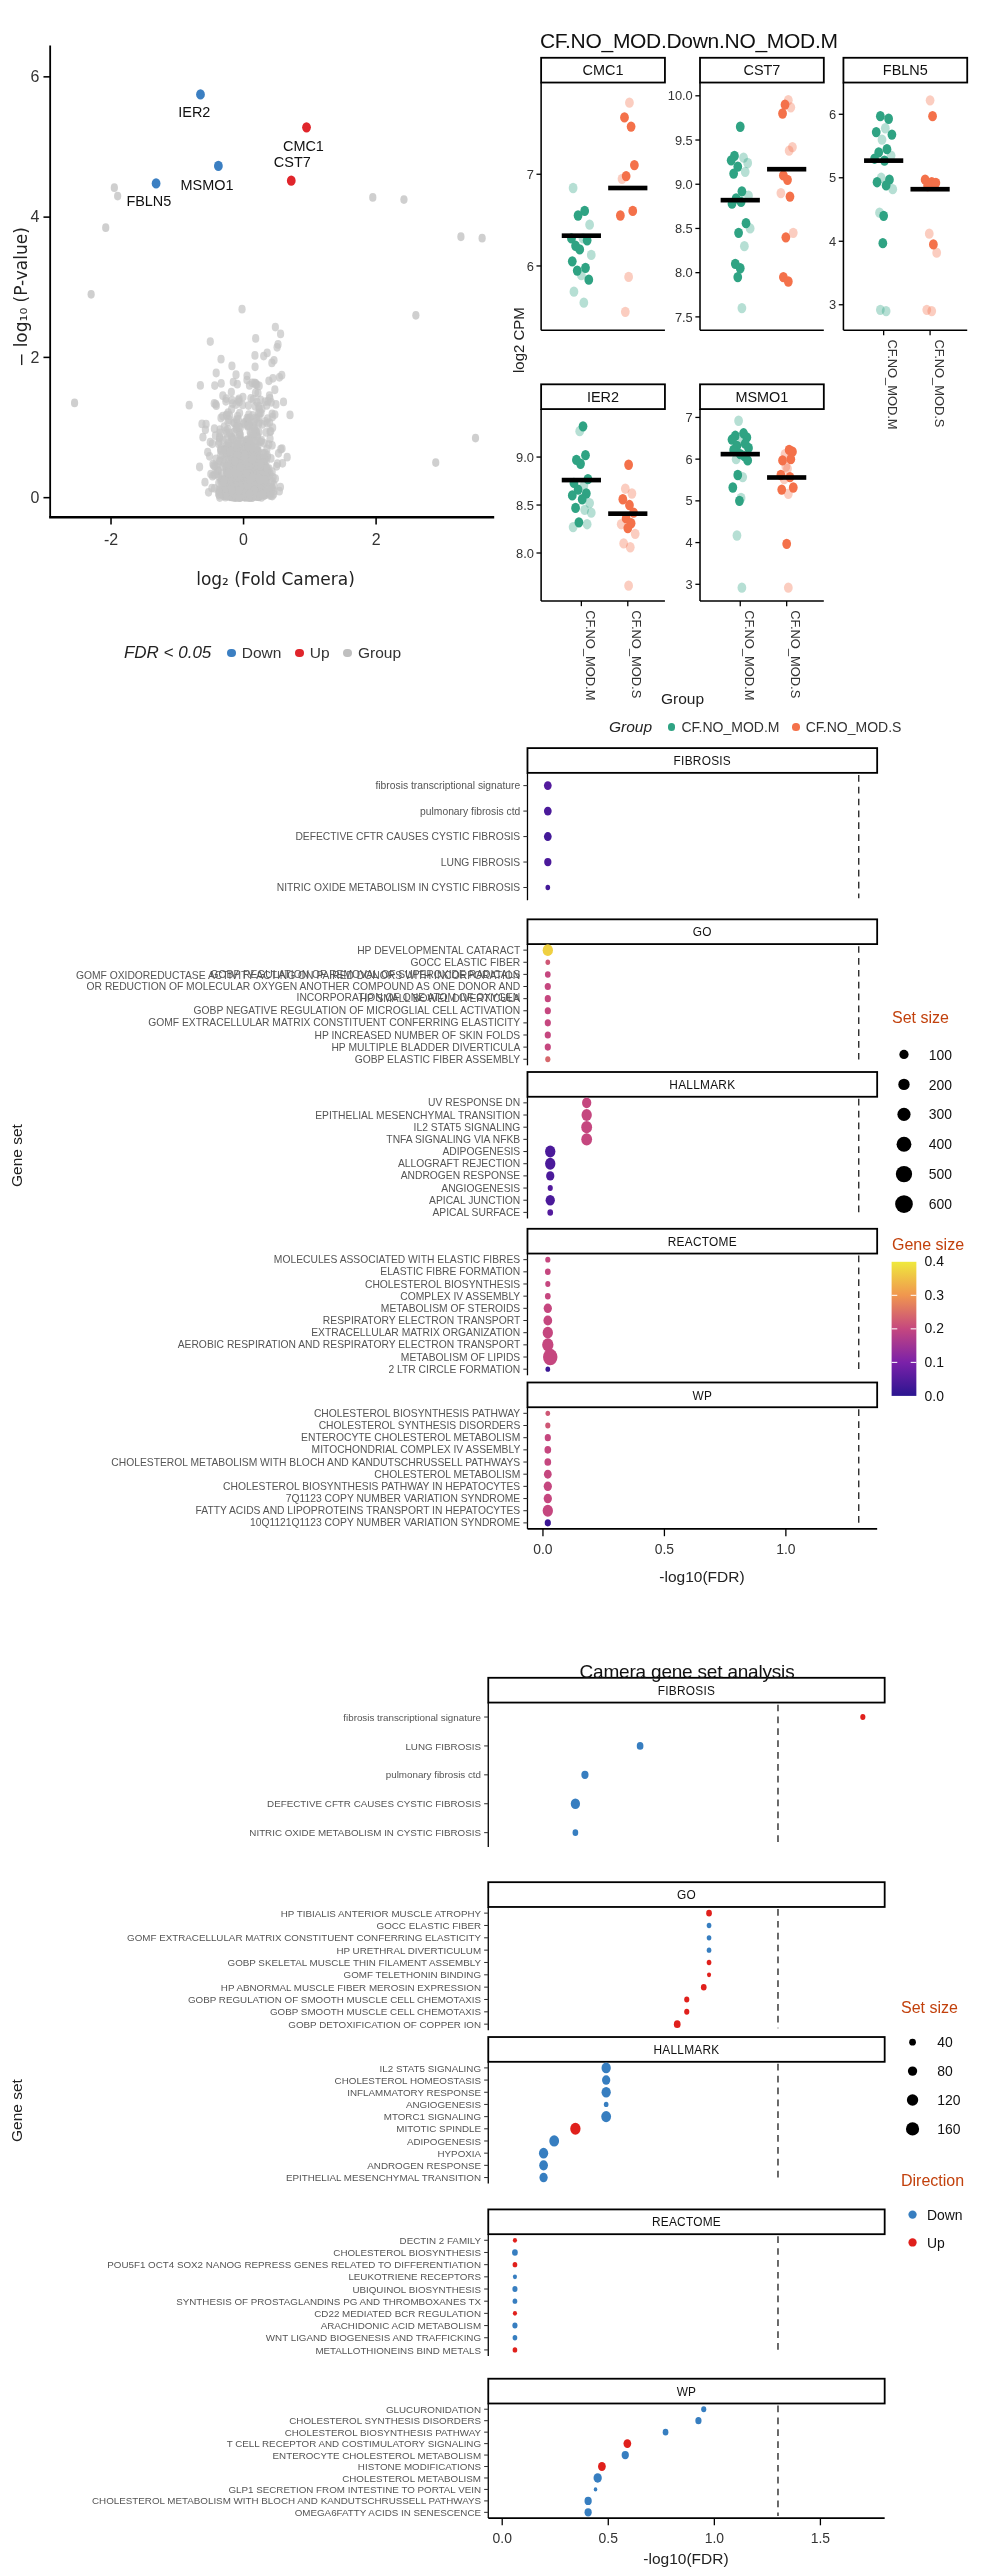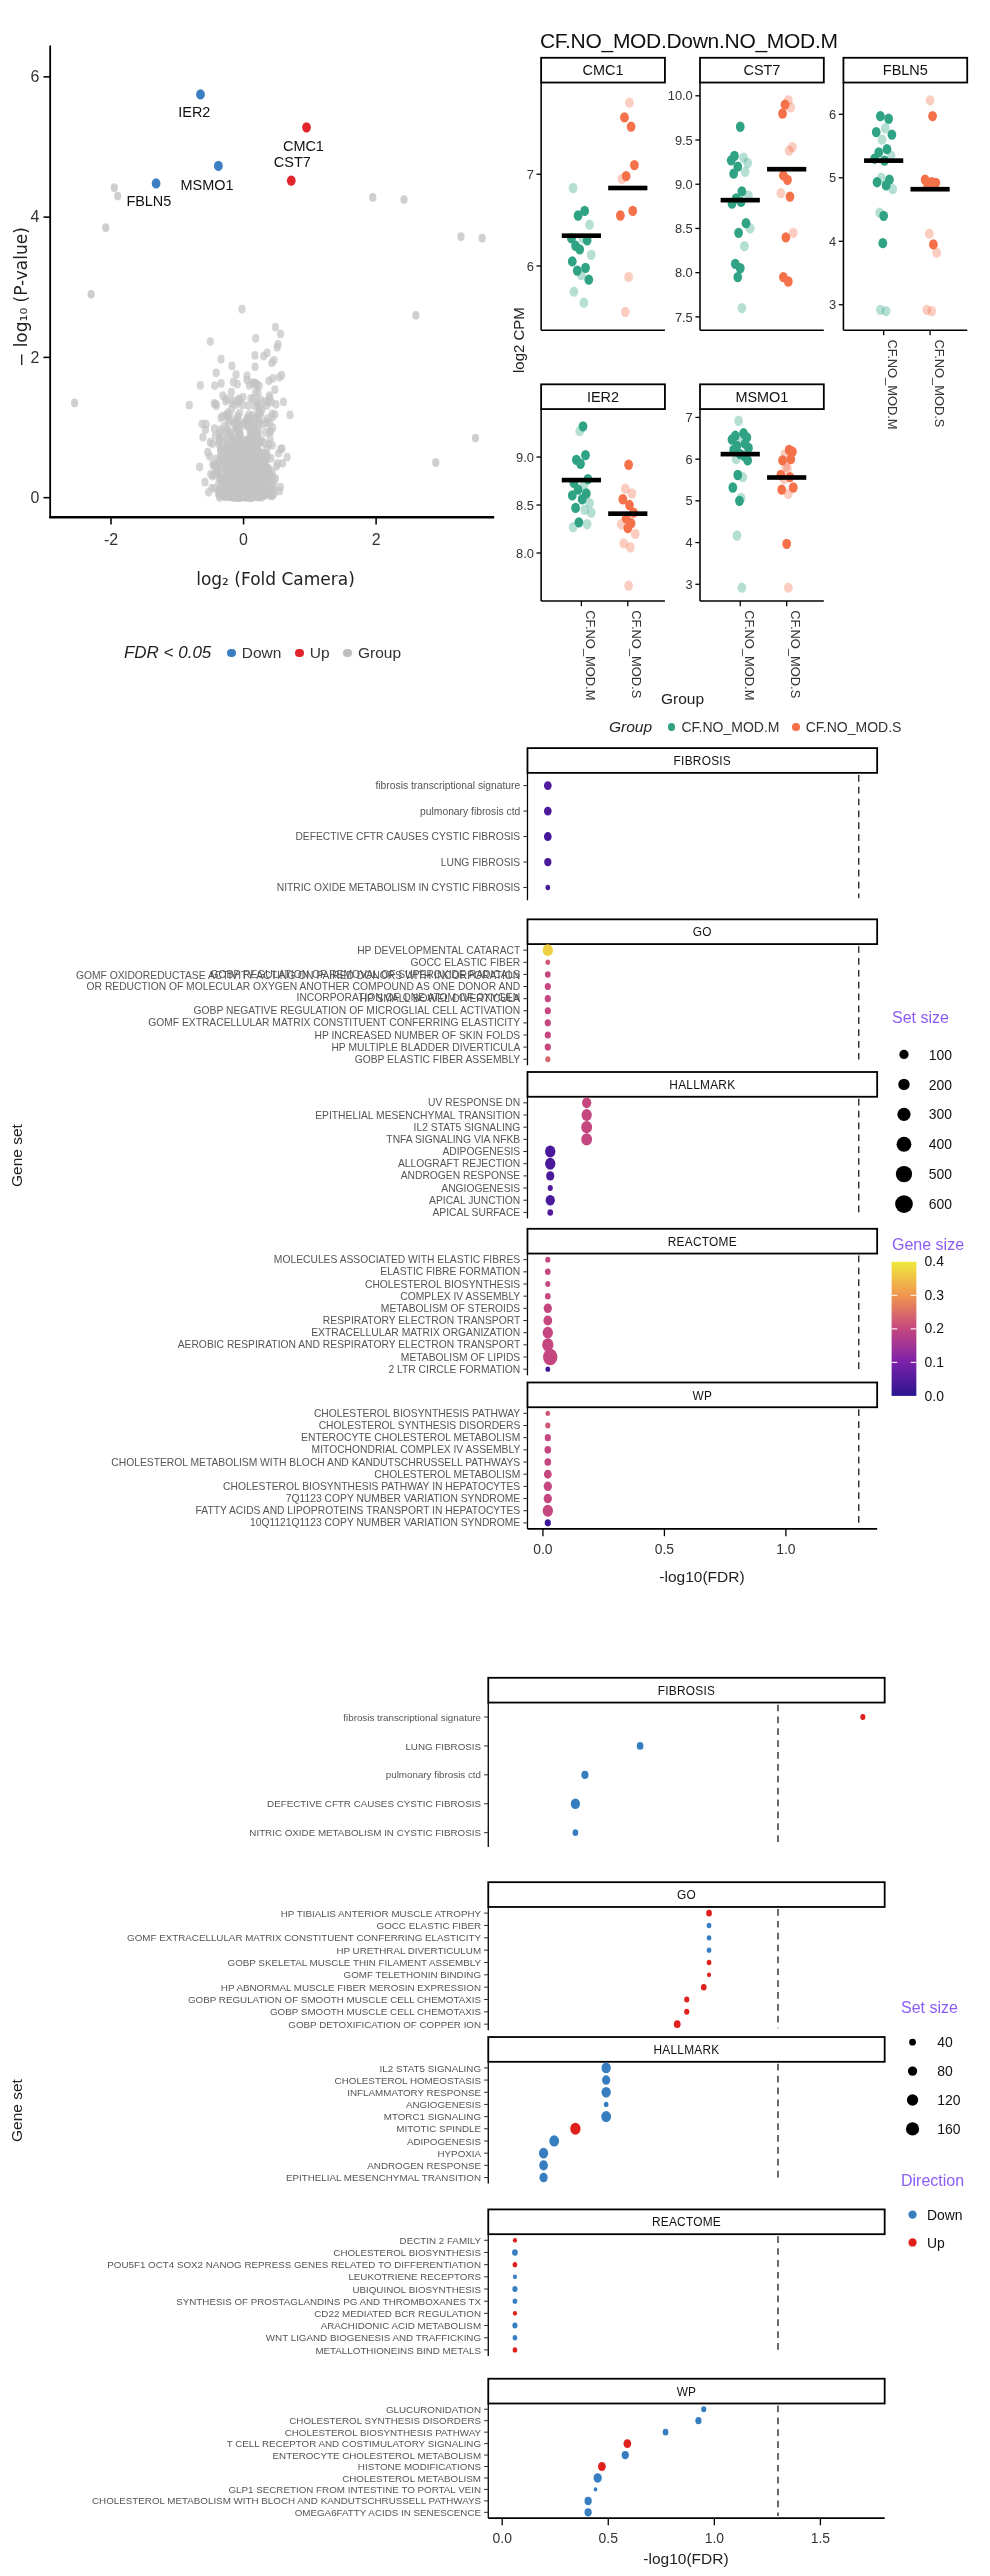--- a/index.html
+++ b/index.html
@@ -10,21 +10,21 @@
   svg text{font-family:"Liberation Sans",sans-serif;}
   .dj{font-family:"DejaVu Sans",sans-serif;}
   .bigtitle{font-size:19px;letter-spacing:-0.2px;color:#111;text-align:center;white-space:nowrap;}
   .striptitle{font-size:21px;color:#111;white-space:nowrap;letter-spacing:-0.3px;}
   .axlabel{font-size:15.5px;color:#222;text-align:center;}
   .vlabel{transform:rotate(-90deg);transform-origin:left top;white-space:nowrap;font-size:15.5px;color:#222;}
   .legend-row{display:flex;align-items:center;gap:15.5px;white-space:nowrap;}
   .legend-row .ltitle{font-size:17px;color:#222;font-style:italic;}
   .litem{display:inline-flex;align-items:center;gap:6.2px;font-size:15.5px;color:#333;}
   .ldot{display:inline-block;width:8.8px;height:8.8px;border-radius:50%;}
-  .ltitle2{font-size:16px;color:#8b5cf6;}
+  .ltitle2{font-size:16px;color:#c2410c;}
 </style>
 </head>
 <body>
 
 <div id="root">
 
   <svg id="volcano-svg" style="left:0;top:0" width="516" height="722" viewBox="0 0 1000 1400">
       <g>
         <ellipse cx="499.4142565009697" cy="876.1783250806852" rx="7" ry="8.5" fill="#C3C3C3" fill-opacity="0.7"></ellipse>
         <ellipse cx="449.6004567132383" cy="955.3415702915357" rx="7" ry="8.5" fill="#C3C3C3" fill-opacity="0.7"></ellipse>
@@ -1714,18 +1714,19 @@
           <span>CF.NO_MOD.S</span>
         </span>
       </span>
   </div>
 
   <div class="abs vlabel" style="left:8.3px;top:1187px">Gene set</div>
   <div class="abs axlabel" style="left:527px;top:1568px;width:350px">-log10(FDR)</div>
   <div class="abs ltitle2" style="left:892px;top:1009px">Set size</div>
   <div class="abs ltitle2" style="left:892px;top:1236px">Gene size</div>
 
+  <div class="abs bigtitle" style="left:437px;top:1661px;width:500px">Camera gene set analysis</div>
   <div class="abs vlabel" style="left:8.3px;top:2142px">Gene set</div>
   <div class="abs axlabel" style="left:488px;top:2550px;width:396px">-log10(FDR)</div>
   <div class="abs ltitle2" style="left:901px;top:1999px">Set size</div>
   <div class="abs ltitle2" style="left:901px;top:2172px">Direction</div>
 </div>
 
 
 </body></html>

